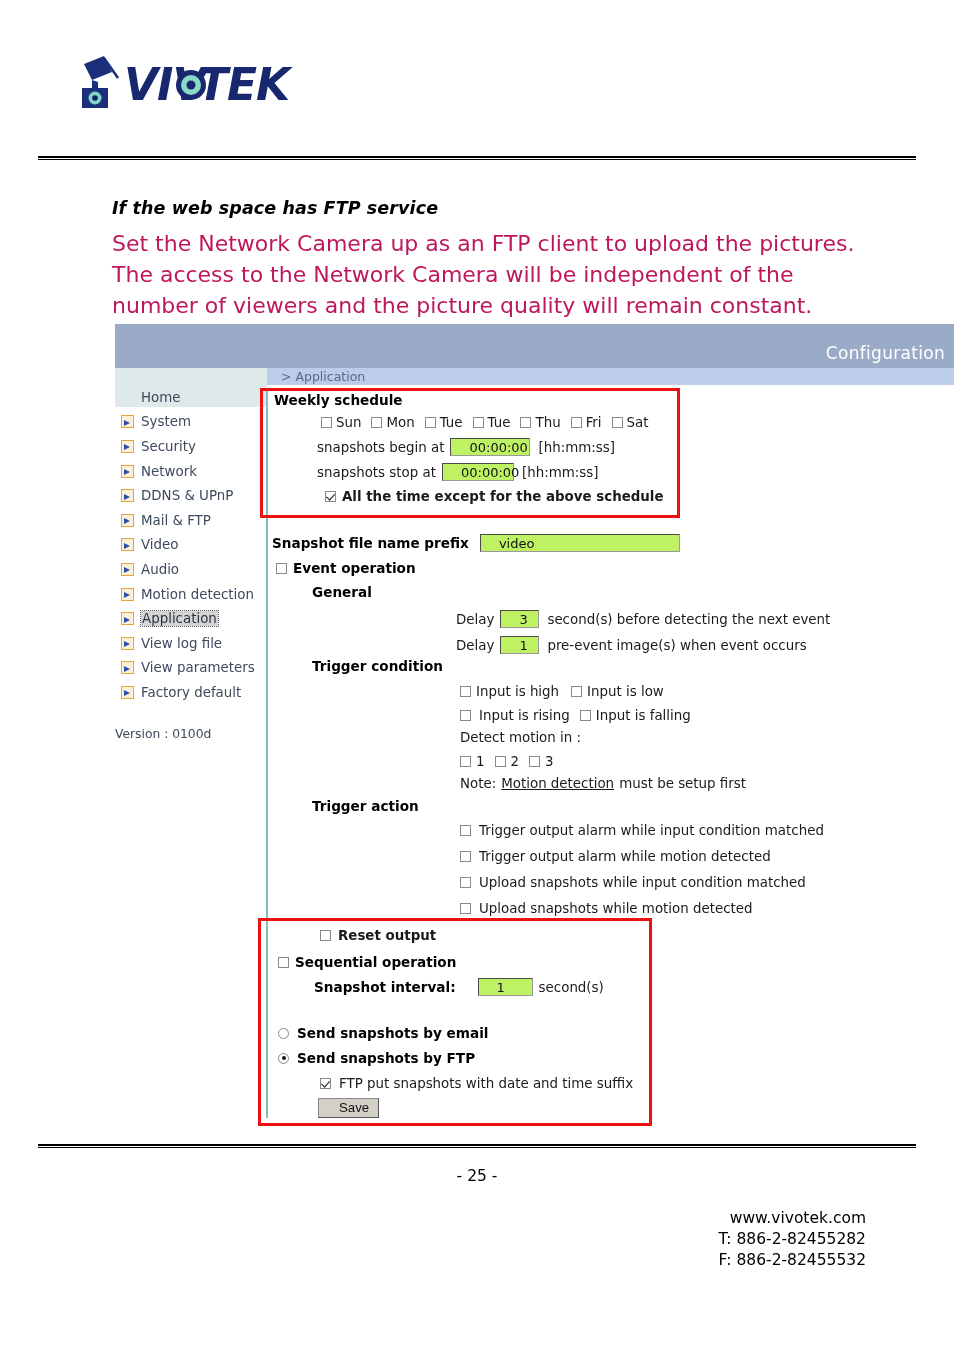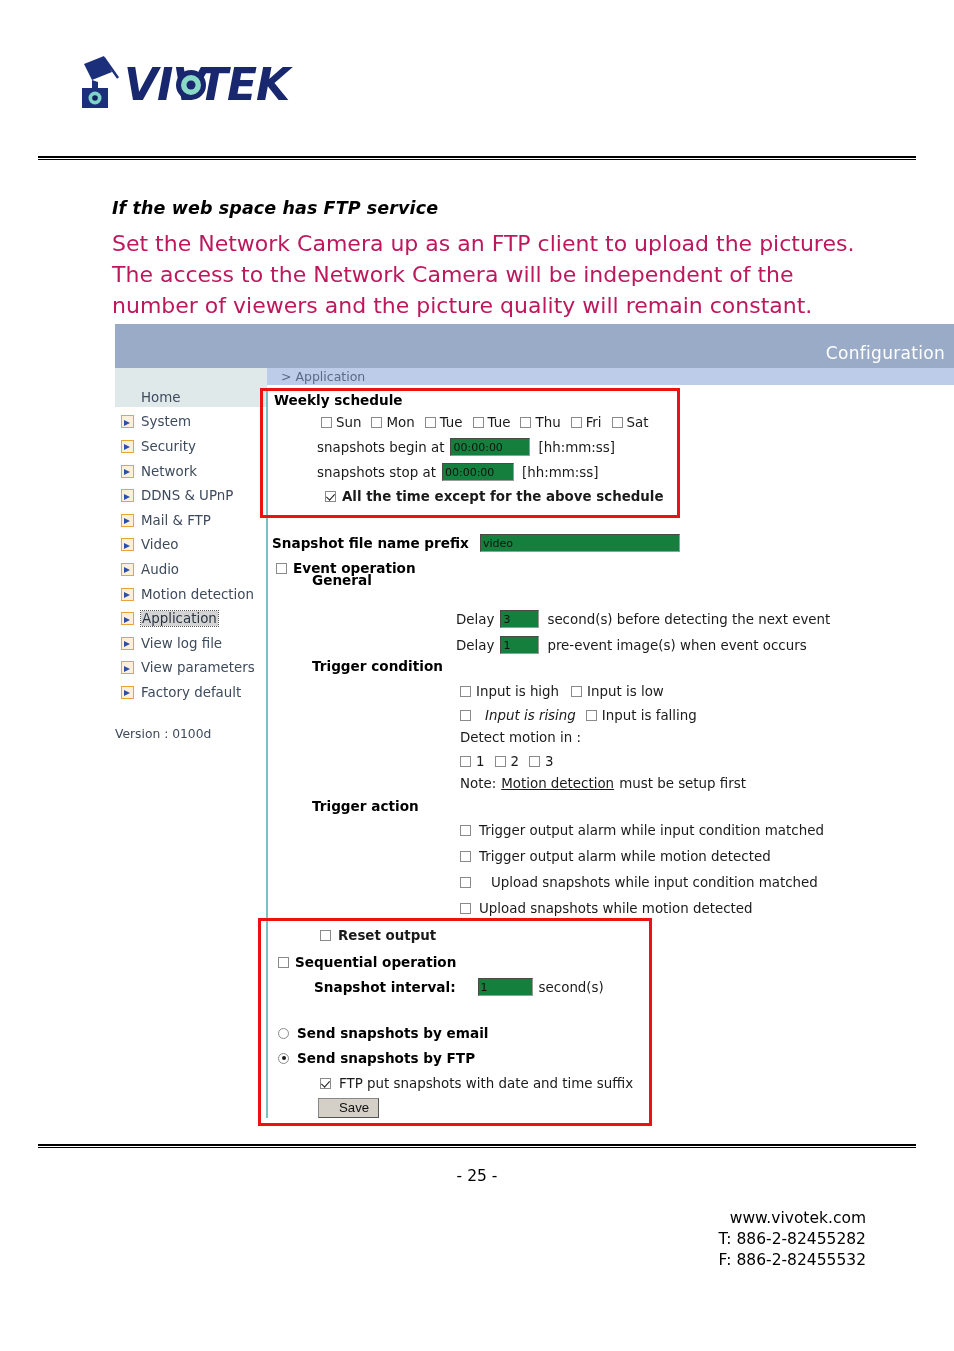--- a/index.html
+++ b/index.html
@@ -235,25 +235,25 @@
     height: 4px;
     border-radius: 50%;
     background: #1a1a1a;
   }
 
   .txtbox {
     display: inline-block;
     border: 1px solid #9a9a9a;
     border-top-color: #4a4a4a;
     border-left-color: #4a4a4a;
-    background: #15803d;
+    background: #bef264;
     font-family: "DejaVu Sans", sans-serif;
-    font-size: 11px;
+    font-size: 13px;
     color: #111;
-    padding: 1px 2px;
+    padding: 1px 18px;
     box-sizing: border-box;
     line-height: 15px;
     height: 18px;
   }
 
   .day-cb { margin-right: 4px; }
   .day-lbl { margin-right: 10px; }
 
   .btn-save {
     display: inline-block;
@@ -464,21 +464,21 @@
   <div class="row" style="position:absolute; left:4px; top:146px;">
     <span class="sec-title">Snapshot file name prefix</span>
     <span class="txtbox" style="width:200px; margin-left:11px;">video</span>
   </div>
 
   <div class="row" style="position:absolute; left:8px; top:172px;">
     <span class="cb"></span>
     <span class="sec-title" style="margin-left:6px;">Event operation</span>
   </div>
 
-  <div class="sec-title" style="position:absolute; left:44px; top:184px;">General</div>
+  <div class="sec-title" style="position:absolute; left:44px; top:196px;">General</div>
 
   <div class="row" style="position:absolute; left:188px; top:222px;">
     <span>Delay</span>
     <span class="txtbox" style="width:39px; margin-left:6px;">3</span>
     <span style="margin-left:8px;">second(s) before detecting the next event</span>
   </div>
 
   <div class="row" style="position:absolute; left:188px; top:248px;">
     <span>Delay</span>
     <span class="txtbox" style="width:39px; margin-left:6px;">1</span>
@@ -489,21 +489,21 @@
 
   <div class="row" style="position:absolute; left:192px; top:296px;">
     <span class="cb"></span>
     <span style="margin-left:5px; margin-right:12px;">Input is high</span>
     <span class="cb"></span>
     <span style="margin-left:5px;">Input is low</span>
   </div>
 
   <div class="row" style="position:absolute; left:192px; top:320px;">
     <span class="cb"></span>
-    <span style="margin-left:14px; margin-right:10px;font-style:italic;">Input is rising</span>
+    <span style="margin-left:8px; margin-right:10px;">Input is rising</span>
     <span class="cb"></span>
     <span style="margin-left:5px;">Input is falling</span>
   </div>
 
   <div style="position:absolute; left:192px; top:342px;">Detect motion in :</div>
 
   <div class="row" style="position:absolute; left:192px; top:366px;">
     <span class="cb"></span>
     <span style="margin-left:5px; margin-right:10px;">1</span>
     <span class="cb"></span>
@@ -523,21 +523,21 @@
   <div class="row" style="position:absolute; left:192px; top:435px;">
     <span class="cb"></span>
     <span style="margin-left:8px;">Trigger output alarm while input condition matched</span>
   </div>
   <div class="row" style="position:absolute; left:192px; top:461px;">
     <span class="cb"></span>
     <span style="margin-left:8px;">Trigger output alarm while motion detected</span>
   </div>
   <div class="row" style="position:absolute; left:192px; top:487px;">
     <span class="cb"></span>
-    <span style="margin-left:20px;">Upload snapshots while input condition matched</span>
+    <span style="margin-left:8px;">Upload snapshots while input condition matched</span>
   </div>
   <div class="row" style="position:absolute; left:192px; top:513px;">
     <span class="cb"></span>
     <span style="margin-left:8px;">Upload snapshots while motion detected</span>
   </div>
 
   <div class="row" style="position:absolute; left:52px; top:540px;">
     <span class="cb"></span>
     <span style="margin-left:7px; font-weight:bold;">Reset output</span>
   </div>

